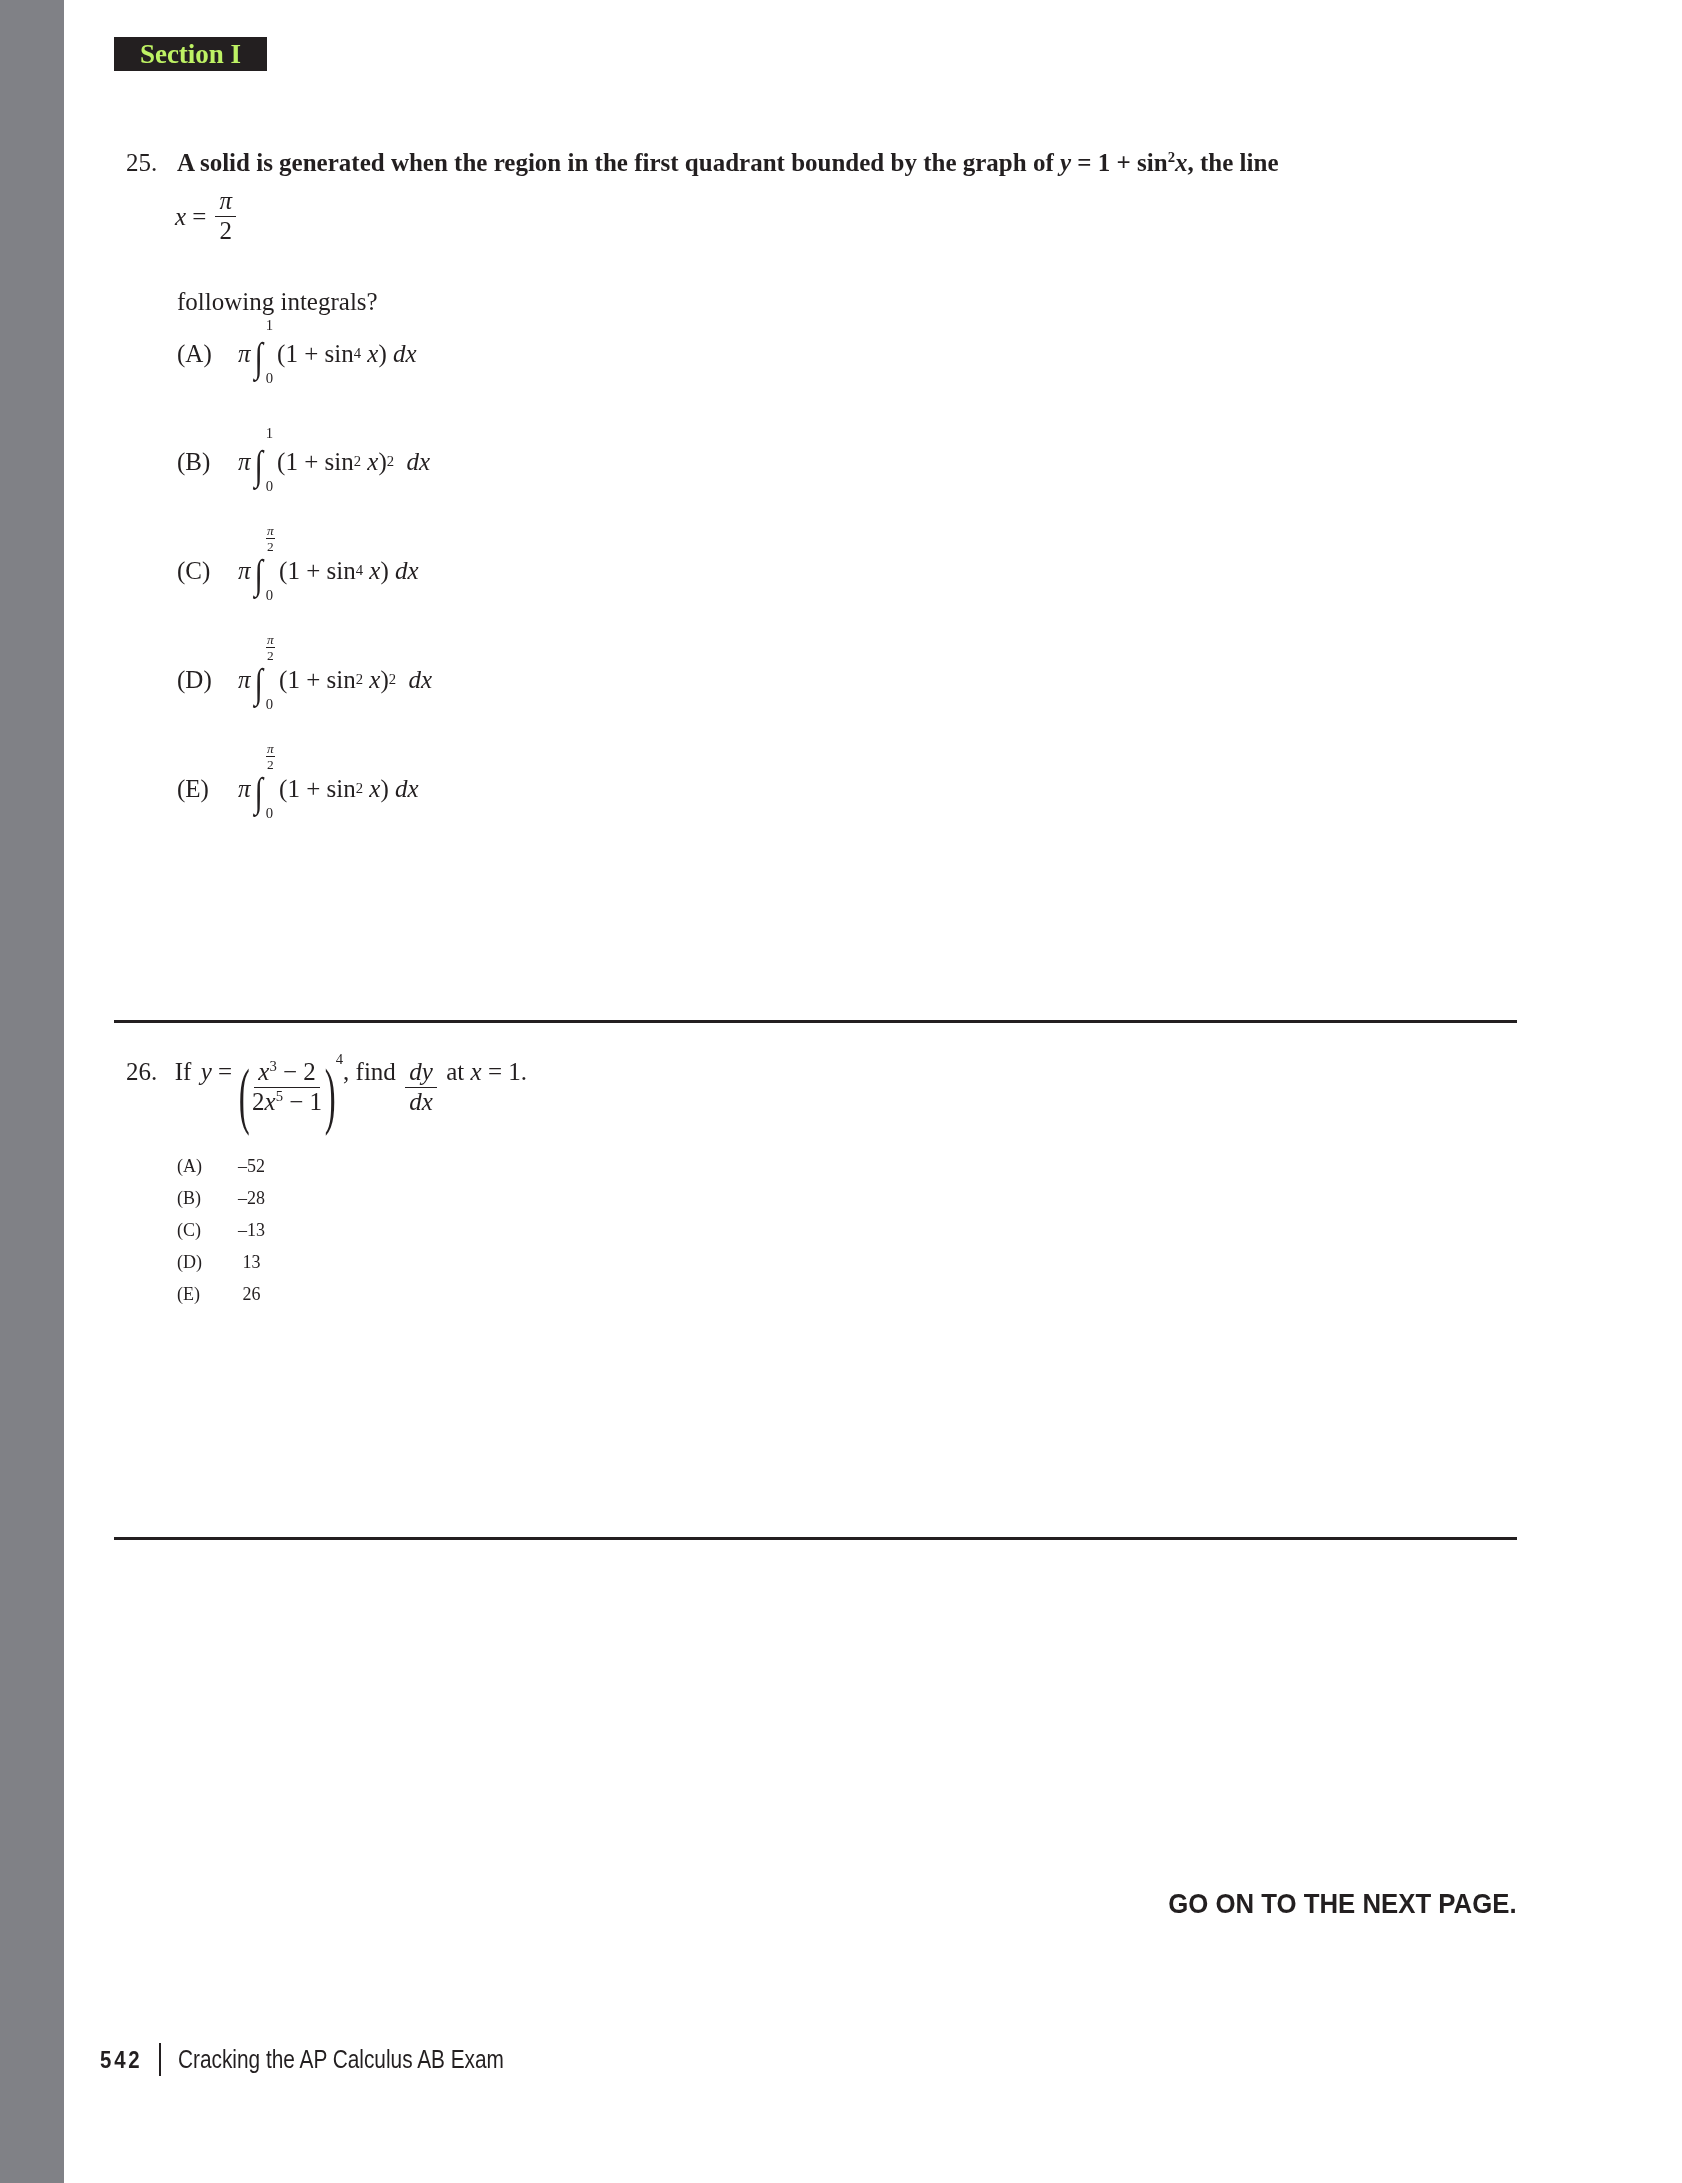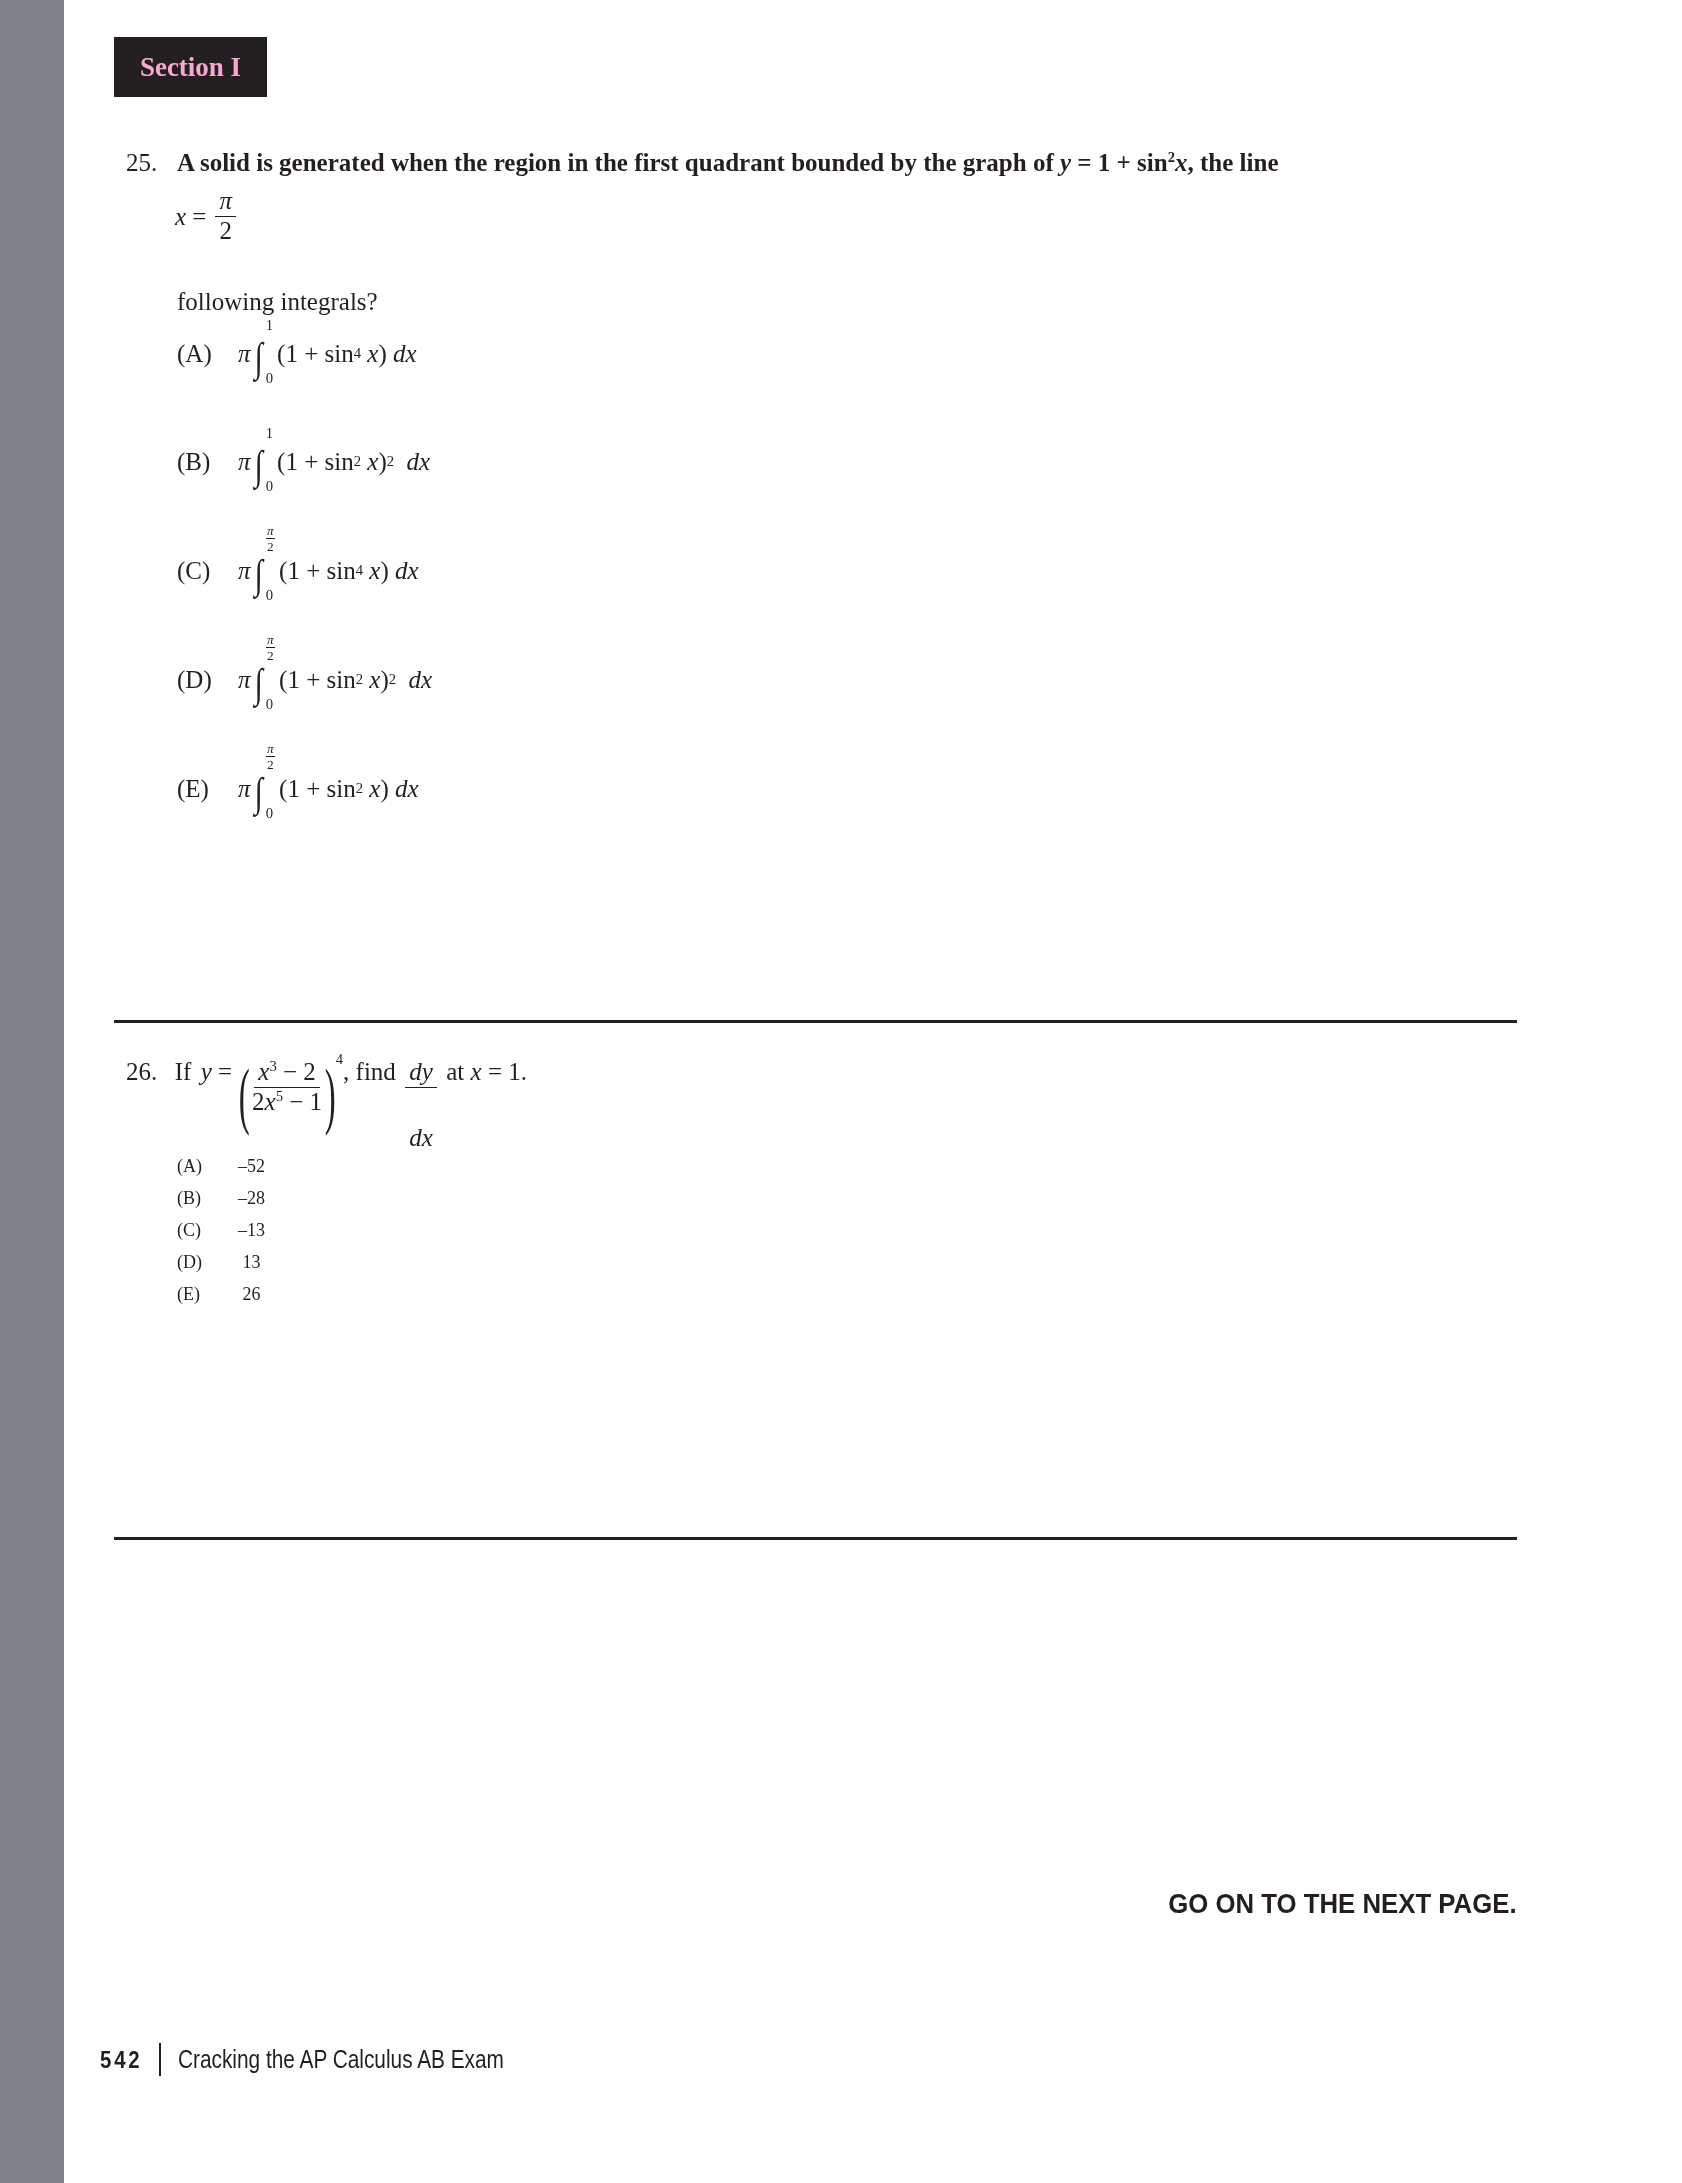--- a/index.html
+++ b/index.html
@@ -1,20 +1,20 @@
 <!DOCTYPE html>
 <html style="font-size:10.7px"><head>
 <meta charset="utf-8">
 <style>
   html, body { margin: 0; padding: 0; background: #ffffff; }
   body { width: 1682px; height: 2183px; position: relative; overflow: hidden;
          font-family: "Liberation Serif", "DejaVu Serif", serif; color: #231f20; }
   .sidebar { position: absolute; left: 0; top: 0; width: 64px; height: 2183px; background: #808186; }
-  .section-tab { position: absolute; left: 114px; top: 37px; width: 153px; height: 60px;
-                 background: #231f20; color: #f9a8d4; font-weight: bold; font-size: 27px;
+  .section-tab { position: absolute; left: 114px; top: 37px; width: 153px; height: 34px;
+                 background: #231f20; color: #bef264; font-weight: bold; font-size: 27px;
                  display: flex; align-items: center; justify-content: center; }
   .abs { position: absolute; white-space: nowrap; }
   .q-text { font-size: 25px; line-height: 1; }
   i.v { font-style: italic; }
   sup.s { font-size: 14.7px; vertical-align: 9.4px; line-height: 0; }
   .frac { display: inline-flex; flex-direction: column; align-items: center; vertical-align: middle;
           margin: 0 2.7px; }
   .frac .num { border-bottom: 1.3px solid #231f20; padding: 0 4px 1.3px 4px; line-height: 1.05; }
   .frac .den { padding-top: 1.3px; line-height: 1.05; }
   .choice { font-size: 25px; line-height: 1; display: flex; align-items: center; }
@@ -153,21 +153,21 @@
     <i class="v">y</i>
     <span style="white-space:pre"> = </span>
     <span class="paren">(</span>
     <span class="frac">
       <span class="num"><i class="v">x</i><sup class="s">3</sup><span style="white-space:pre"> − 2</span></span>
       <span class="den"><span>2</span><i class="v">x</i><sup class="s">5</sup><span style="white-space:pre"> − 1</span></span>
     </span>
     <span class="paren">)</span>
     <sup class="s" style="vertical-align:29px">4</sup>
     <span style="white-space:pre">, find</span>
-    <span class="frac" style="margin-left:9.4px;gap:36px;">
+    <span class="frac" style="margin-left:9.4px;">
       <i class="num v">dy</i>
       <i class="den v">dx</i>
     </span>
     <span style="white-space:pre; margin-left:6.7px;"><span>at </span><i class="v">x</i><span> = 1.</span></span>
   </div>
 
   <div class="abs ans26" style="left:177px; top:1150px;">
     <div><span class="label">(A)</span><span style="white-space:pre">–52</span></div>
     <div><span class="label">(B)</span><span style="white-space:pre">–28</span></div>
     <div><span class="label">(C)</span><span style="white-space:pre">–13</span></div>

